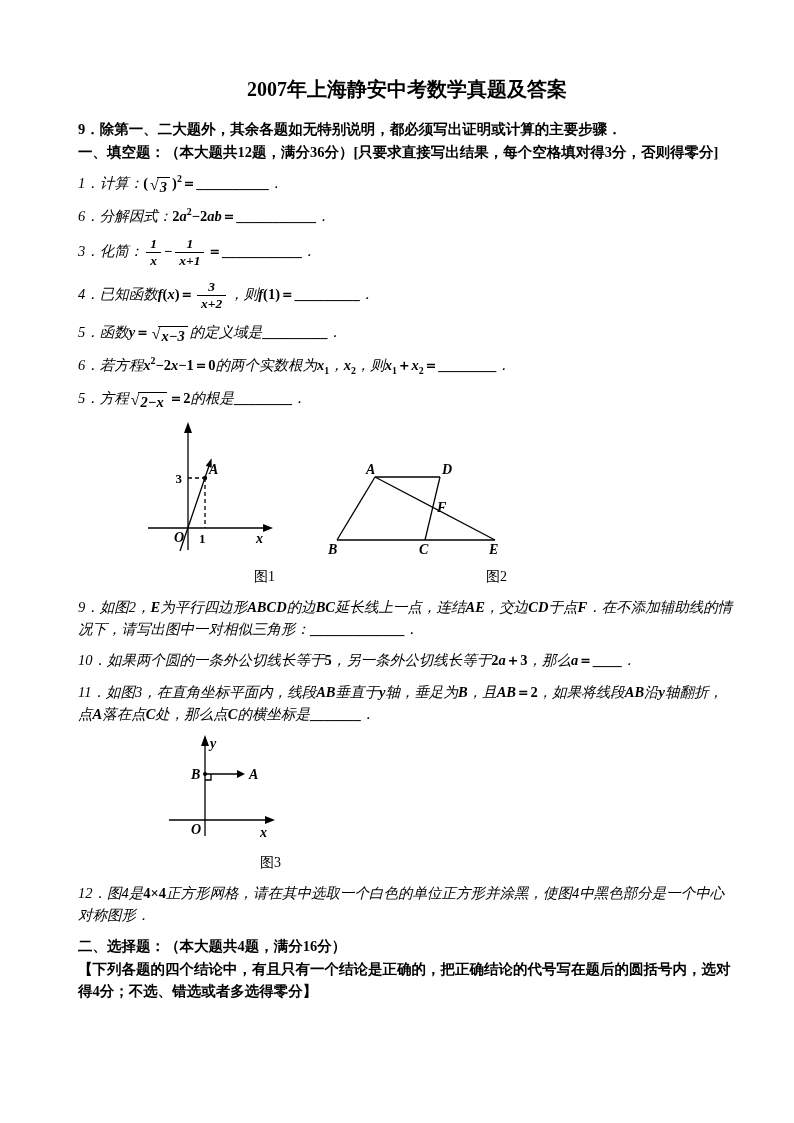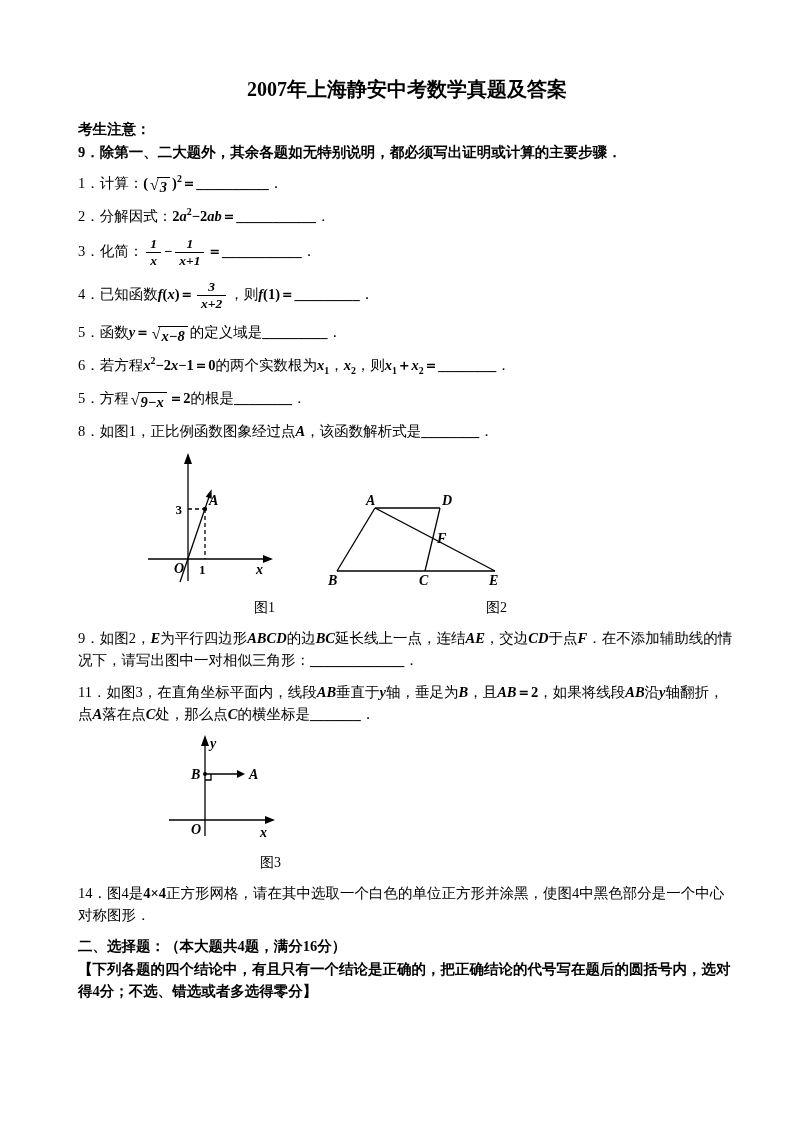--- a/index.html
+++ b/index.html
@@ -10,21 +10,21 @@
   }
   .page {
     width:794px; min-height:1123px; margin:0 auto; background:#fff;
     padding:74px 58px 40px 78px;
     font-size:14.5px; line-height:1.52;
   }
   .title { text-align:center; font-size:20px; font-weight:bold; margin-bottom:14px; }
   .bold { font-weight:bold; }
   p.line { margin:1px 0; }
   p.q { margin:9px 0; }
-  .tx { font-weight:normal; }
+  .tx { font-weight:normal;font-style:italic; }
   .mv { font-weight:bold; font-style:italic; }
   .mn { font-weight:bold; }
   .blank { font-weight:bold; }
   sup,sub { font-weight:bold; font-size:0.68em; }
   .frac { display:inline-block; vertical-align:middle; text-align:center; margin:0 3px; }
   .fnum { display:block; border-bottom:1.3px solid #000; padding:0 4px; line-height:1.2; font-weight:bold; font-style:italic; font-size:13.5px; }
   .fden { display:block; padding:0 4px; line-height:1.2; font-weight:bold; font-style:italic; font-size:13.5px; }
   .sqrt { display:inline-flex; align-items:flex-start; margin:0 2px; vertical-align:-2px; }
   .rsym { font-weight:bold; line-height:1.15; font-size:1.1em; }
   .rbody { border-top:1.4px solid #000; font-weight:bold; font-style:italic; padding:1px 3px 0 3px; margin-left:-2px; line-height:1.15; margin-top:1px; }
@@ -42,40 +42,39 @@
   .gcell { background:#fff; }
   .gcell.shaded { background:#8f8f8f; }
 </style>
 </head>
 <body>
 
 <div class="page">
 
   <div class="title">2007年上海静安中考数学真题及答案</div>
 
-  <p class="line bold">考生注意：</p>
   <p class="line bold">9．除第一、二大题外，其余各题如无特别说明，都必须写出证明或计算的主要步骤．</p>
+  <p class="line bold">一、填空题：（本大题共12题，满分36分）[只要求直接写出结果，每个空格填对得3分，否则得零分]</p>
 
   <p class="q"><span class="tx">1．计算：</span><span class="mn">(</span><span class="sqrt">
         <span class="rsym">√</span>
         <span class="rbody">3</span>
       </span><span class="mn">)</span><sup class="mn">2</sup><span class="mn">＝</span><span class="blank">__________</span><span class="tx">．</span></p>
-  <p class="q"><span class="tx">2．分解因式：</span><span class="mn">2</span><span class="mv">a</span><sup class="mn">2</sup><span class="mn">−2</span><span class="mv">ab</span><span class="mn">＝</span><span class="blank">___________</span><span class="tx">．</span></p>
+  <p class="q"><span class="tx">6．分解因式：</span><span class="mn">2</span><span class="mv">a</span><sup class="mn">2</sup><span class="mn">−2</span><span class="mv">ab</span><span class="mn">＝</span><span class="blank">___________</span><span class="tx">．</span></p>
   <p class="q"><span class="tx">3．化简：</span><span class="frac"><span class="fnum">1</span><span class="fden">x</span></span><span class="mn">−</span><span class="frac"><span class="fnum">1</span><span class="fden">x+1</span></span><span class="mn">＝</span><span class="blank">___________</span><span class="tx">．</span></p>
   <p class="q"><span class="tx">4．已知函数</span><span class="mv">f</span><span class="mn">(</span><span class="mv">x</span><span class="mn">)＝</span><span class="frac"><span class="fnum">3</span><span class="fden">x+2</span></span><span class="tx">，则</span><span class="mv">f</span><span class="mn">(1)＝</span><span class="blank">_________</span><span class="tx">．</span></p>
   <p class="q"><span class="tx">5．函数</span><span class="mv">y</span><span class="mn">＝</span><span class="sqrt">
         <span class="rsym">√</span>
-        <span class="rbody">x−8</span>
+        <span class="rbody">x−3</span>
       </span><span class="tx">的定义域是</span><span class="blank">_________</span><span class="tx">．</span></p>
   <p class="q"><span class="tx">6．若方程</span><span class="mv">x</span><sup class="mn">2</sup><span class="mn">−2</span><span class="mv">x</span><span class="mn">−1＝0</span><span class="tx">的两个实数根为</span><span class="mv">x</span><sub class="mn">1</sub><span class="tx">，</span><span class="mv">x</span><sub class="mn">2</sub><span class="tx">，则</span><span class="mv">x</span><sub class="mn">1</sub><span class="mn">＋</span><span class="mv">x</span><sub class="mn">2</sub><span class="mn">＝</span><span class="blank">________</span><span class="tx">．</span></p>
   <p class="q"><span class="tx">5．方程</span><span class="sqrt">
         <span class="rsym">√</span>
-        <span class="rbody">9−x</span>
+        <span class="rbody">2−x</span>
       </span><span class="mn">＝2</span><span class="tx">的根是</span><span class="blank">________</span><span class="tx">．</span></p>
-  <p class="q"><span class="tx">8．如图1，正比例函数图象经过点</span><span class="mv">A</span><span class="tx">，该函数解析式是</span><span class="blank">________</span><span class="tx">．</span></p>
 
   <div class="figrow figrow1">
     <div class="figbox">
       <svg width="135" height="138">
         <line x1="48" y1="8" x2="48" y2="130"></line>
         <polygon points="48,2 44,13 52,13"></polygon>
         <line x1="8" y1="108" x2="127" y2="108"></line>
         <polygon points="133,108 123,104 123,112"></polygon>
         <line x1="40" y1="131" x2="70" y2="43"></line>
         <polygon points="71.6,38.2 71.7,47.8 65.7,45.8"></polygon>
@@ -102,20 +101,21 @@
         <text x="112" y="50" class="svglbl">F</text>
         <text x="3" y="92" class="svglbl">B</text>
         <text x="94" y="92" class="svglbl">C</text>
         <text x="164" y="92" class="svglbl">E</text>
       </svg>
       <div class="figcaption">图2</div>
     </div>
   </div>
 
   <p class="q"><span class="tx">9．如图2，</span><span class="mv">E</span><span class="tx">为平行四边形</span><span class="mv">ABCD</span><span class="tx">的边</span><span class="mv">BC</span><span class="tx">延长线上一点，连结</span><span class="mv">AE</span><span class="tx">，交边</span><span class="mv">CD</span><span class="tx">于点</span><span class="mv">F</span><span class="tx">．在不添加辅助线的情况下，请写出图中一对相似三角形：</span><span class="blank">_____________</span><span class="tx">．</span></p>
+  <p class="q"><span class="tx">10．如果两个圆的一条外公切线长等于</span><span class="mn">5</span><span class="tx">，另一条外公切线长等于</span><span class="mn">2</span><span class="mv">a</span><span class="mn">＋3</span><span class="tx">，那么</span><span class="mv">a</span><span class="mn">＝</span><span class="blank">____</span><span class="tx">．</span></p>
   <p class="q"><span class="tx">11．如图3，在直角坐标平面内，线段</span><span class="mv">AB</span><span class="tx">垂直于</span><span class="mv">y</span><span class="tx">轴，垂足为</span><span class="mv">B</span><span class="tx">，且</span><span class="mv">AB</span><span class="mn">＝2</span><span class="tx">，如果将线段</span><span class="mv">AB</span><span class="tx">沿</span><span class="mv">y</span><span class="tx">轴翻折，点</span><span class="mv">A</span><span class="tx">落在点</span><span class="mv">C</span><span class="tx">处，那么点</span><span class="mv">C</span><span class="tx">的横坐标是</span><span class="blank">_______</span><span class="tx">．</span></p>
 
   <div class="figrow figrow2">
     <div class="figbox">
       <svg width="118" height="110">
         <line x1="42" y1="6" x2="42" y2="102"></line>
         <polygon points="42,1 38,12 46,12"></polygon>
         <line x1="6" y1="86" x2="106" y2="86"></line>
         <polygon points="112,86 102,82 102,90"></polygon>
         <line x1="42" y1="40" x2="76" y2="40"></line>
@@ -125,18 +125,18 @@
         <text x="47" y="14" class="svglbl">y</text>
         <text x="28" y="45" class="svglbl">B</text>
         <text x="86" y="45" class="svglbl">A</text>
         <text x="28" y="100" class="svglbl">O</text>
         <text x="97" y="103" class="svglbl">x</text>
       </svg>
       <div class="figcaption">图3</div>
     </div>
   </div>
 
-  <p class="q"><span class="tx">14．图4是</span><span class="mn">4×4</span><span class="tx">正方形网格，请在其中选取一个白色的单位正方形并涂黑，使图4中黑色部分是一个中心对称图形．</span></p>
+  <p class="q"><span class="tx">12．图4是</span><span class="mn">4×4</span><span class="tx">正方形网格，请在其中选取一个白色的单位正方形并涂黑，使图4中黑色部分是一个中心对称图形．</span></p>
 
   <p class="line bold">二、选择题：（本大题共4题，满分16分）</p>
   <p class="line bold">【下列各题的四个结论中，有且只有一个结论是正确的，把正确结论的代号写在题后的圆括号内，选对得4分；不选、错选或者多选得零分】</p>
 
 </div>
 
 </body></html>

